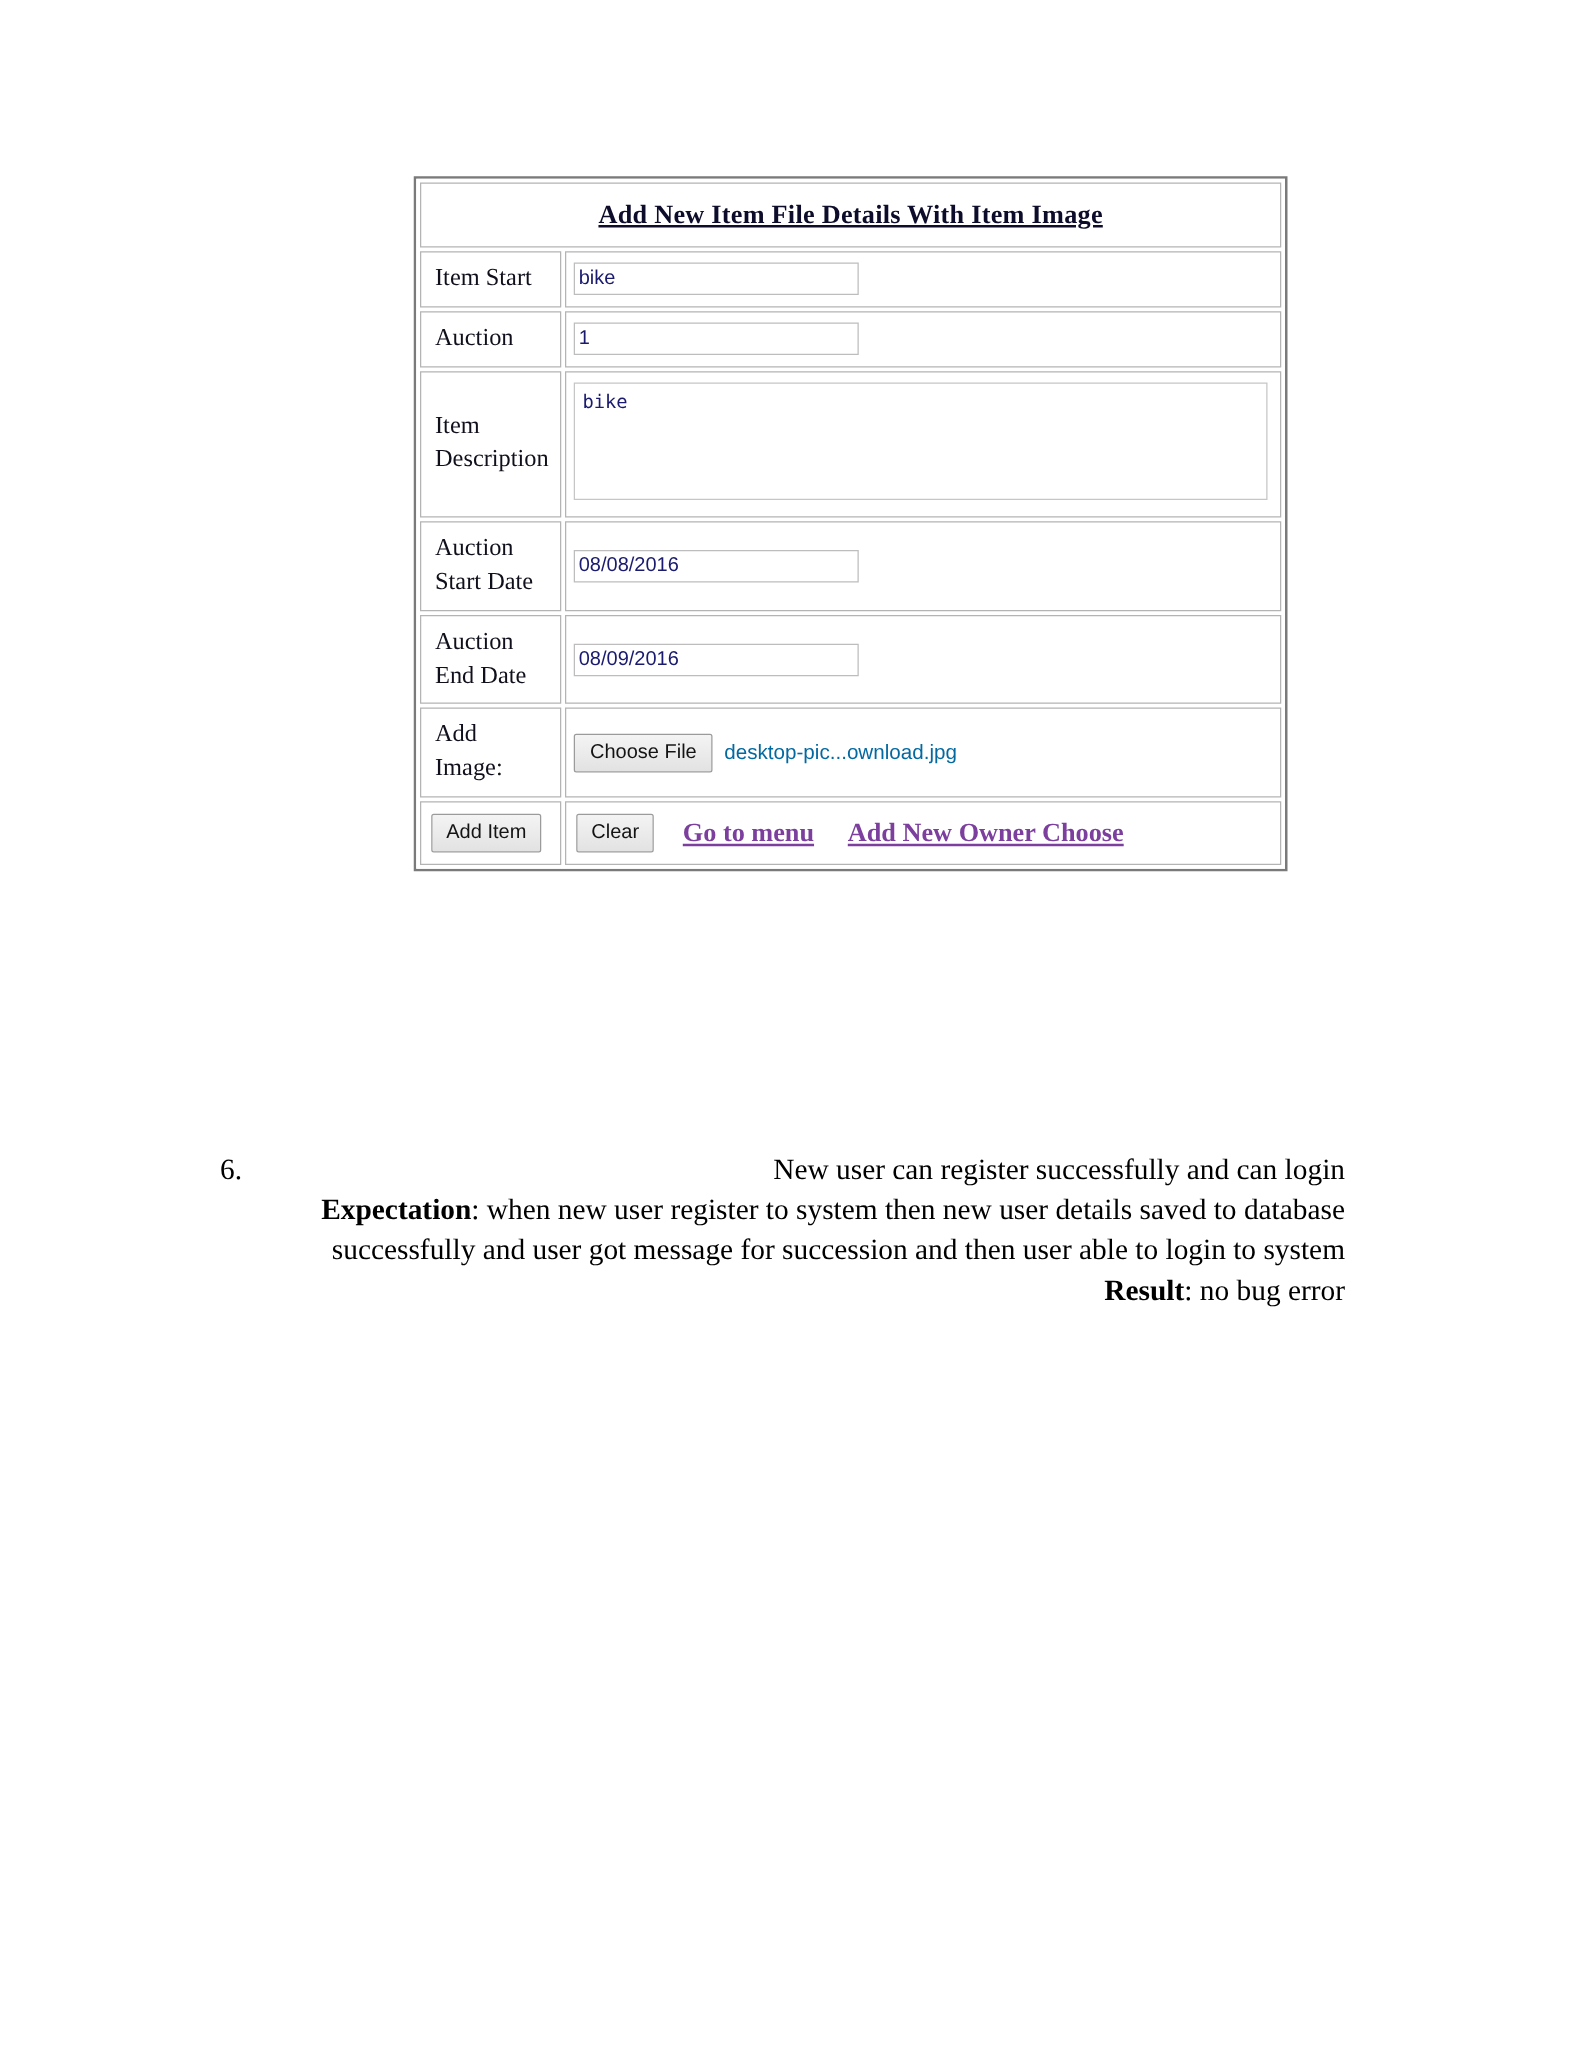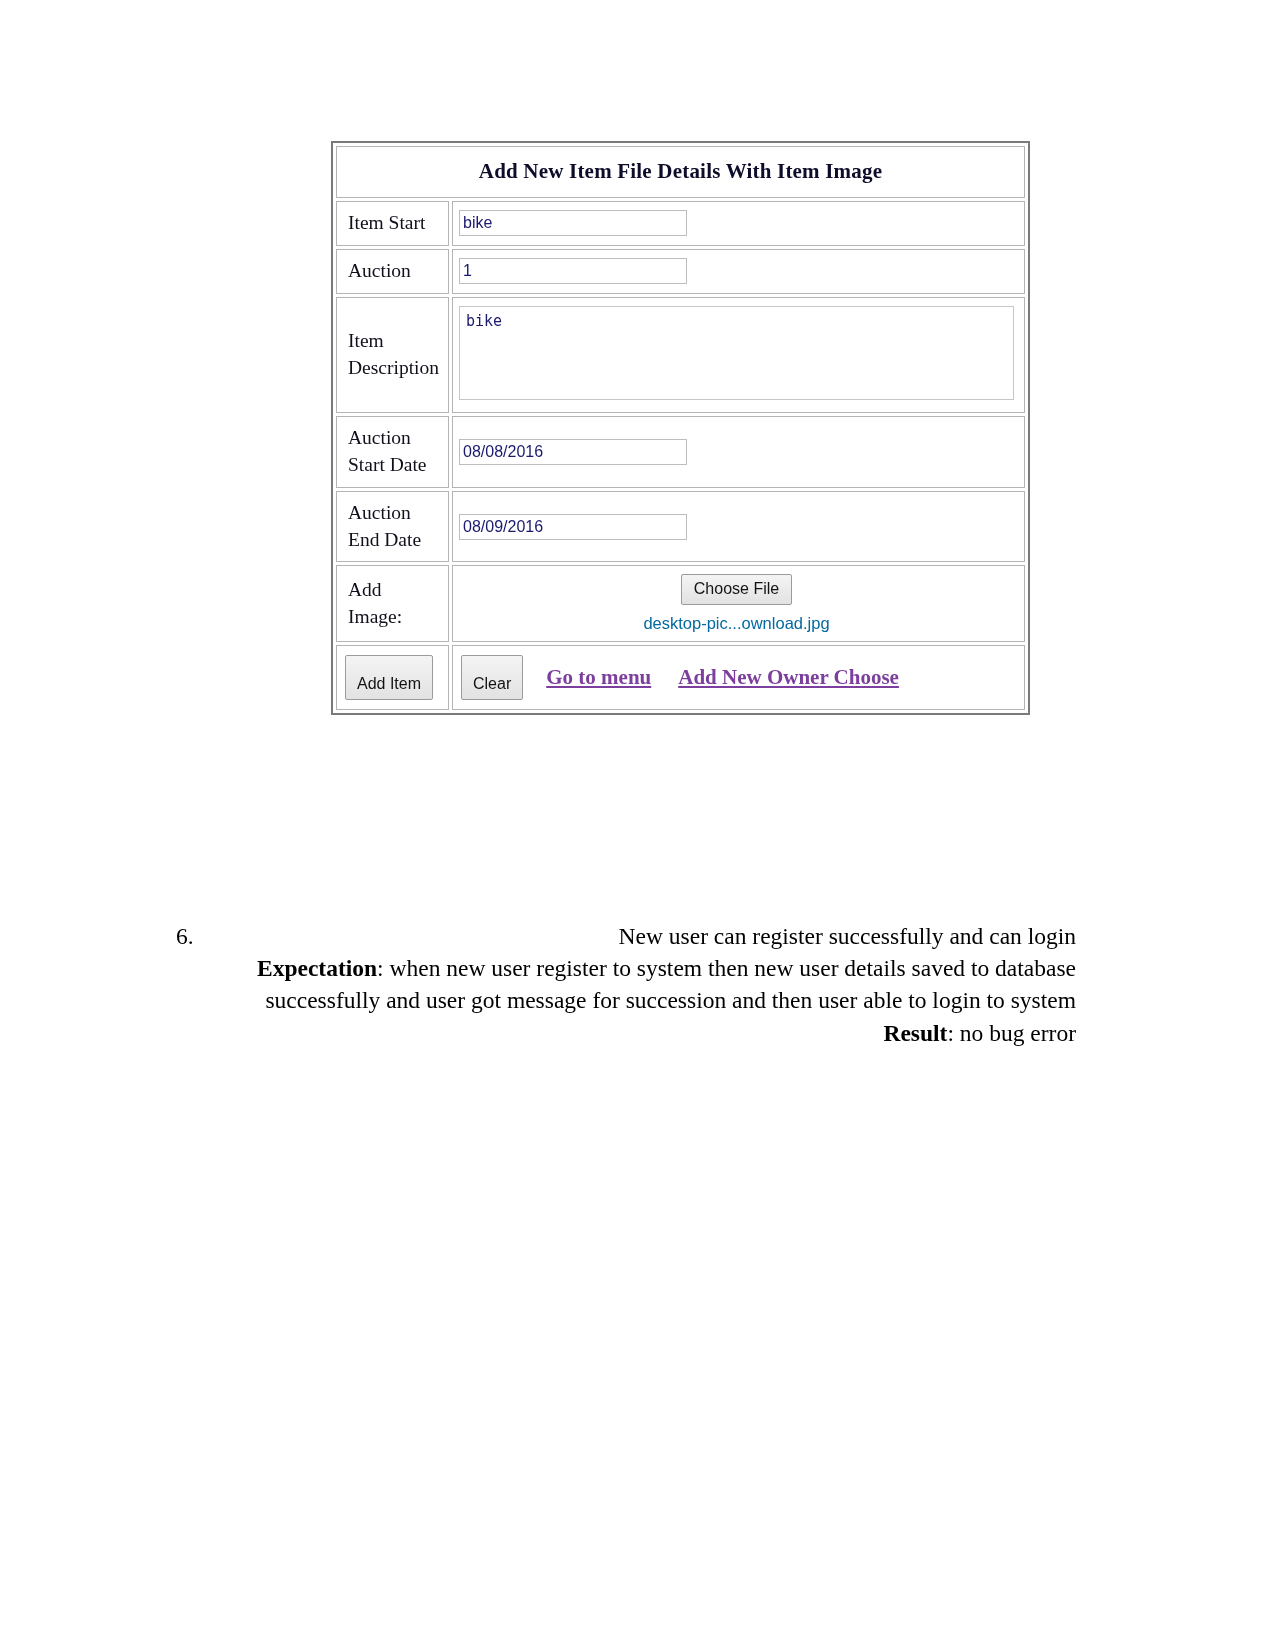--- a/index.html
+++ b/index.html
@@ -38,20 +38,21 @@
     padding: 0;
     vertical-align: middle;
   }
   .title-cell {
     text-align: center;
     font-weight: bold;
     font-size: 21px;
     letter-spacing: .2px;
     padding: 12px 4px 13px 4px !important;
     color: #0d0d2b;
+    text-decoration: underline;
   }
   .label-cell {
     width: 118px;
     font-size: 19.5px;
     padding: 8px 0 8px 11px !important;
     line-height: 1.38;
     color: #10101c;
   }
   .label-cell .lbl-2 { display: block; }
   .field-cell {
@@ -77,29 +78,29 @@
     height: 94px;
     padding: 5px 6px;
     border: 1px solid #c6c6c6;
     background: #ffffff;
     box-sizing: border-box;
     resize: none;
     outline: none;
     overflow: hidden;
   }
 
-  .file-row { display: flex; align-items: center; gap: 9px; flex-direction: column; }
+  .file-row { display: flex; align-items: center; gap: 9px; }
   .btn {
     font-family: "Liberation Sans", sans-serif;
     font-size: 16px;
     color: #131313;
     background: linear-gradient(#f4f4f4, #e2e2e2);
     border: 1px solid #9b9b9b;
     border-radius: 2px;
-    padding: 19px 11px 6px 11px;
+    padding: 5px 11px 6px 11px;
     cursor: pointer;
     line-height: 1.1;
   }
   .btn-file { padding: 5px 12px 6px 12px; }
   .file-name {
     font-family: "Liberation Sans", sans-serif;
     font-size: 16.5px;
     color: #0369a1;
   }
 

